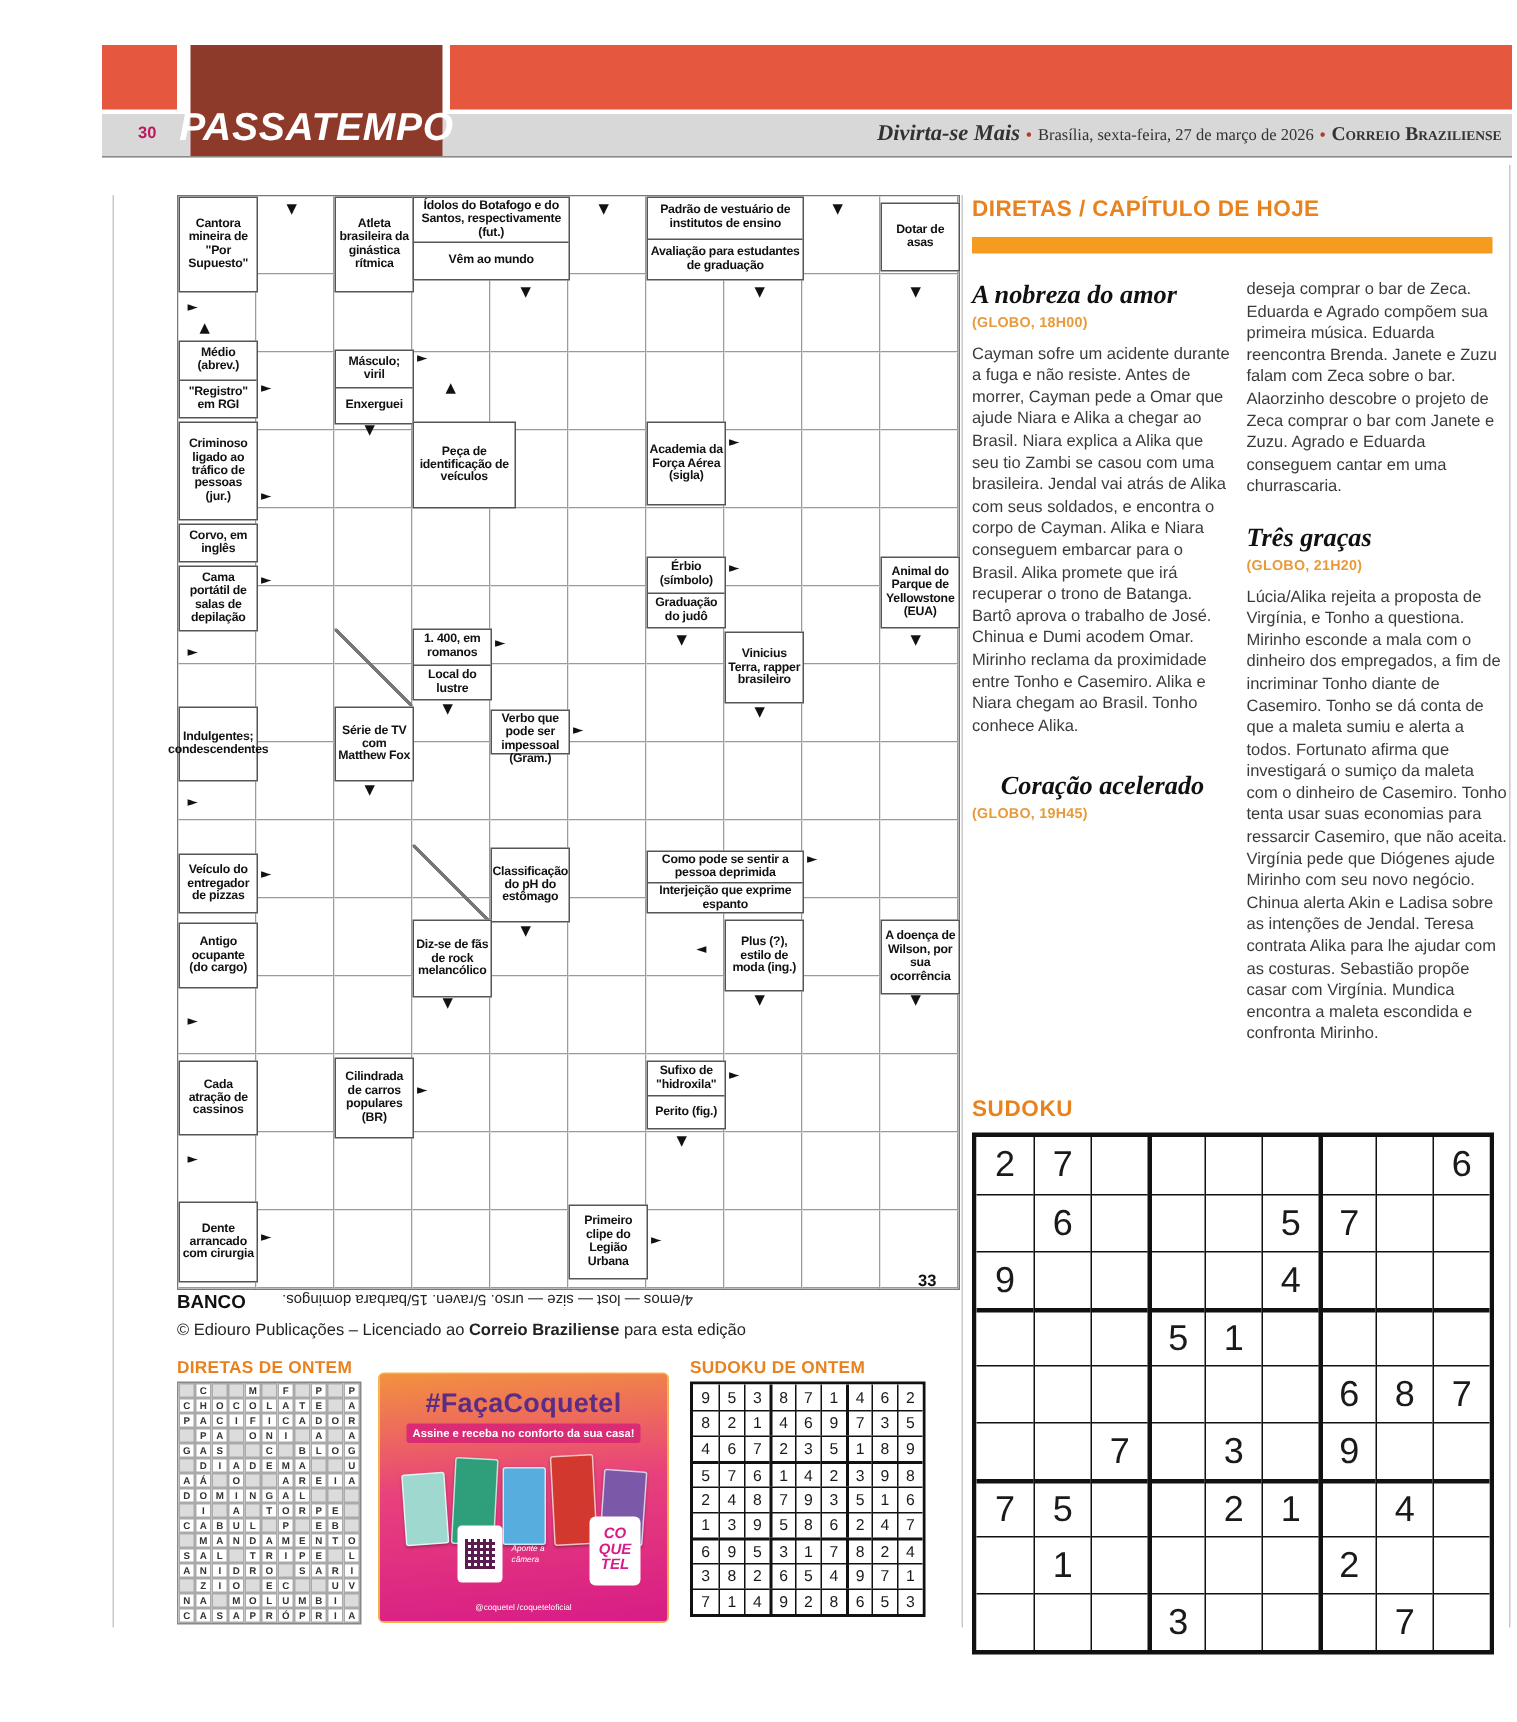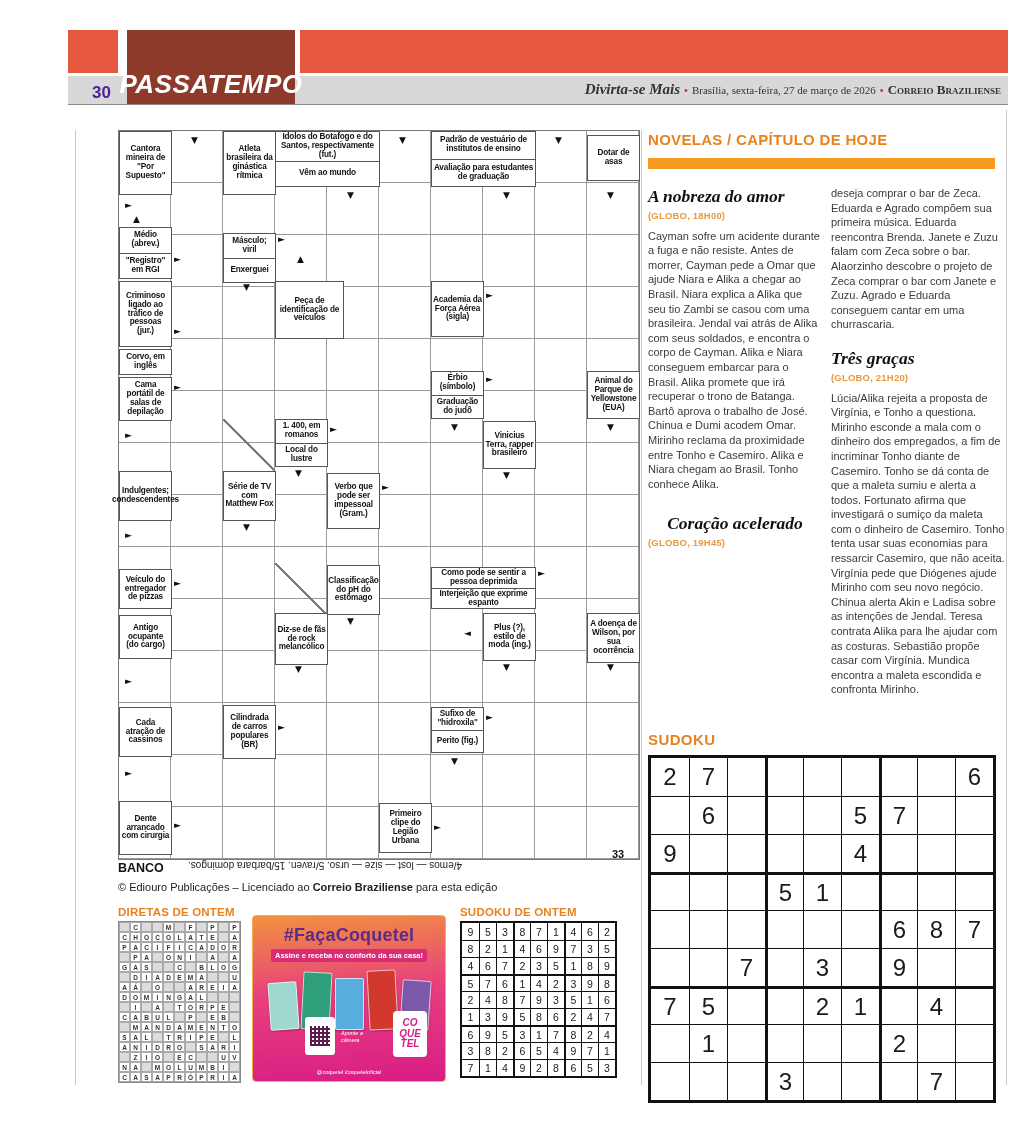--- a/index.html
+++ b/index.html
@@ -7,21 +7,21 @@
         font-family:"Liberation Sans",sans-serif;color:#222;overflow:hidden;}
 
   
   .band{position:absolute;top:30px;height:43px;background:var(--band-red,#E65740);}
   .gray-band{position:absolute;top:76px;left:68px;width:940px;height:28px;
              background:var(--band-gray,#D8D8D8);border-bottom:1px solid #8a8a8a;}
   .red-box{position:absolute;top:30px;left:127px;width:168px;height:74px;
            background:var(--box-dark-red,#8E3A2A);display:flex;align-items:flex-end;
            justify-content:center;padding-bottom:4px;box-sizing:border-box;}
   .red-box span{color:#fff;font-weight:700;font-style:italic;font-size:26px;letter-spacing:.5px;}
-  .pageno{position:absolute;top:83px;left:92px;font-size:17px;font-weight:700;color:#4c1d95;}
+  .pageno{position:absolute;top:83px;left:92px;font-size:11px;font-weight:700;color:#be185d;}
   .hdr-right{position:absolute;top:81px;right:10px;font-size:11px;color:#333;
              font-family:"Liberation Serif",serif;}
   .hdr-right .ed{font-weight:700;font-style:italic;font-size:15px;}
   .hdr-right .dot{color:#b53a26;font-weight:700;padding:0 4px;}
   .hdr-right .brand{font-weight:700;font-variant:small-caps;font-size:13px;}
 
   .vrule{position:absolute;width:1px;background:#c9c9c9;}
 
   
   #cw{position:absolute;left:118px;top:130px;width:520px;height:728px;
@@ -332,21 +332,21 @@
       </div>
       <div class="cw-clue" style="left: 364px; top: 290px; width: 53px; height: 48px;">
         <div class="cw-part">Vinicius Terra, rapper brasileiro</div>
       </div>
       <div class="cw-clue" style="left: 0px; top: 340px; width: 53px; height: 50px;">
         <div class="cw-part">Indulgentes; condescendentes</div>
       </div>
       <div class="cw-clue" style="left: 104px; top: 340px; width: 53px; height: 50px;">
         <div class="cw-part">Série de TV com Matthew Fox</div>
       </div>
-      <div class="cw-clue" style="left: 208px; top: 342px; width: 53px; height: 56px;">
+      <div class="cw-clue" style="left: 208px; top: 342px; width: 53px; height: 30px;">
         <div class="cw-part">Verbo que pode ser impessoal (Gram.)</div>
       </div>
       <div class="cw-clue" style="left: 0px; top: 438px; width: 53px; height: 40px;">
         <div class="cw-part">Veículo do entregador de pizzas</div>
       </div>
       <div class="cw-clue" style="left: 208px; top: 434px; width: 53px; height: 50px;">
         <div class="cw-part">Classificação do pH do estômago</div>
       </div>
       <div class="cw-clue" style="left: 312px; top: 436px; width: 105px; height: 42px;">
         <div class="cw-part">Como pode se sentir a pessoa deprimida</div>
@@ -707,21 +707,21 @@
       <div class="sd-cell">1</div>
       <div class="sd-cell">4</div>
       <div class="sd-cell bl">9</div>
       <div class="sd-cell">2</div>
       <div class="sd-cell">8</div>
       <div class="sd-cell bl">6</div>
       <div class="sd-cell">5</div>
       <div class="sd-cell">3</div>
     </div>
 
-  <div class="nov-header">NOVELAS / CAPÍTULO DE HOJE</div>
+  <div class="nov-header">DIRETAS / CAPÍTULO DE HOJE</div>
   <div class="nov-bar"></div>
 
   <div class="nov-col" style="left:648px;">
     <div class="nov-title">A nobreza do amor</div>
     <div class="nov-ch">(GLOBO, 18H00)</div>
     <div>Cayman sofre um acidente durante a fuga e não resiste. Antes de morrer, Cayman pede a Omar que ajude Niara e Alika a chegar ao Brasil. Niara explica a Alika que seu tio Zambi se casou com uma brasileira. Jendal vai atrás de Alika com seus soldados, e encontra o corpo de Cayman. Alika e Niara conseguem embarcar para o Brasil. Alika promete que irá recuperar o trono de Batanga. Bartô aprova o trabalho de José. Chinua e Dumi acodem Omar. Mirinho reclama da proximidade entre Tonho e Casemiro. Alika e Niara chegam ao Brasil. Tonho conhece Alika.</div>
     <div class="nov-title mt">Coração acelerado</div>
     <div class="nov-ch">(GLOBO, 19H45)</div>
   </div>
 

